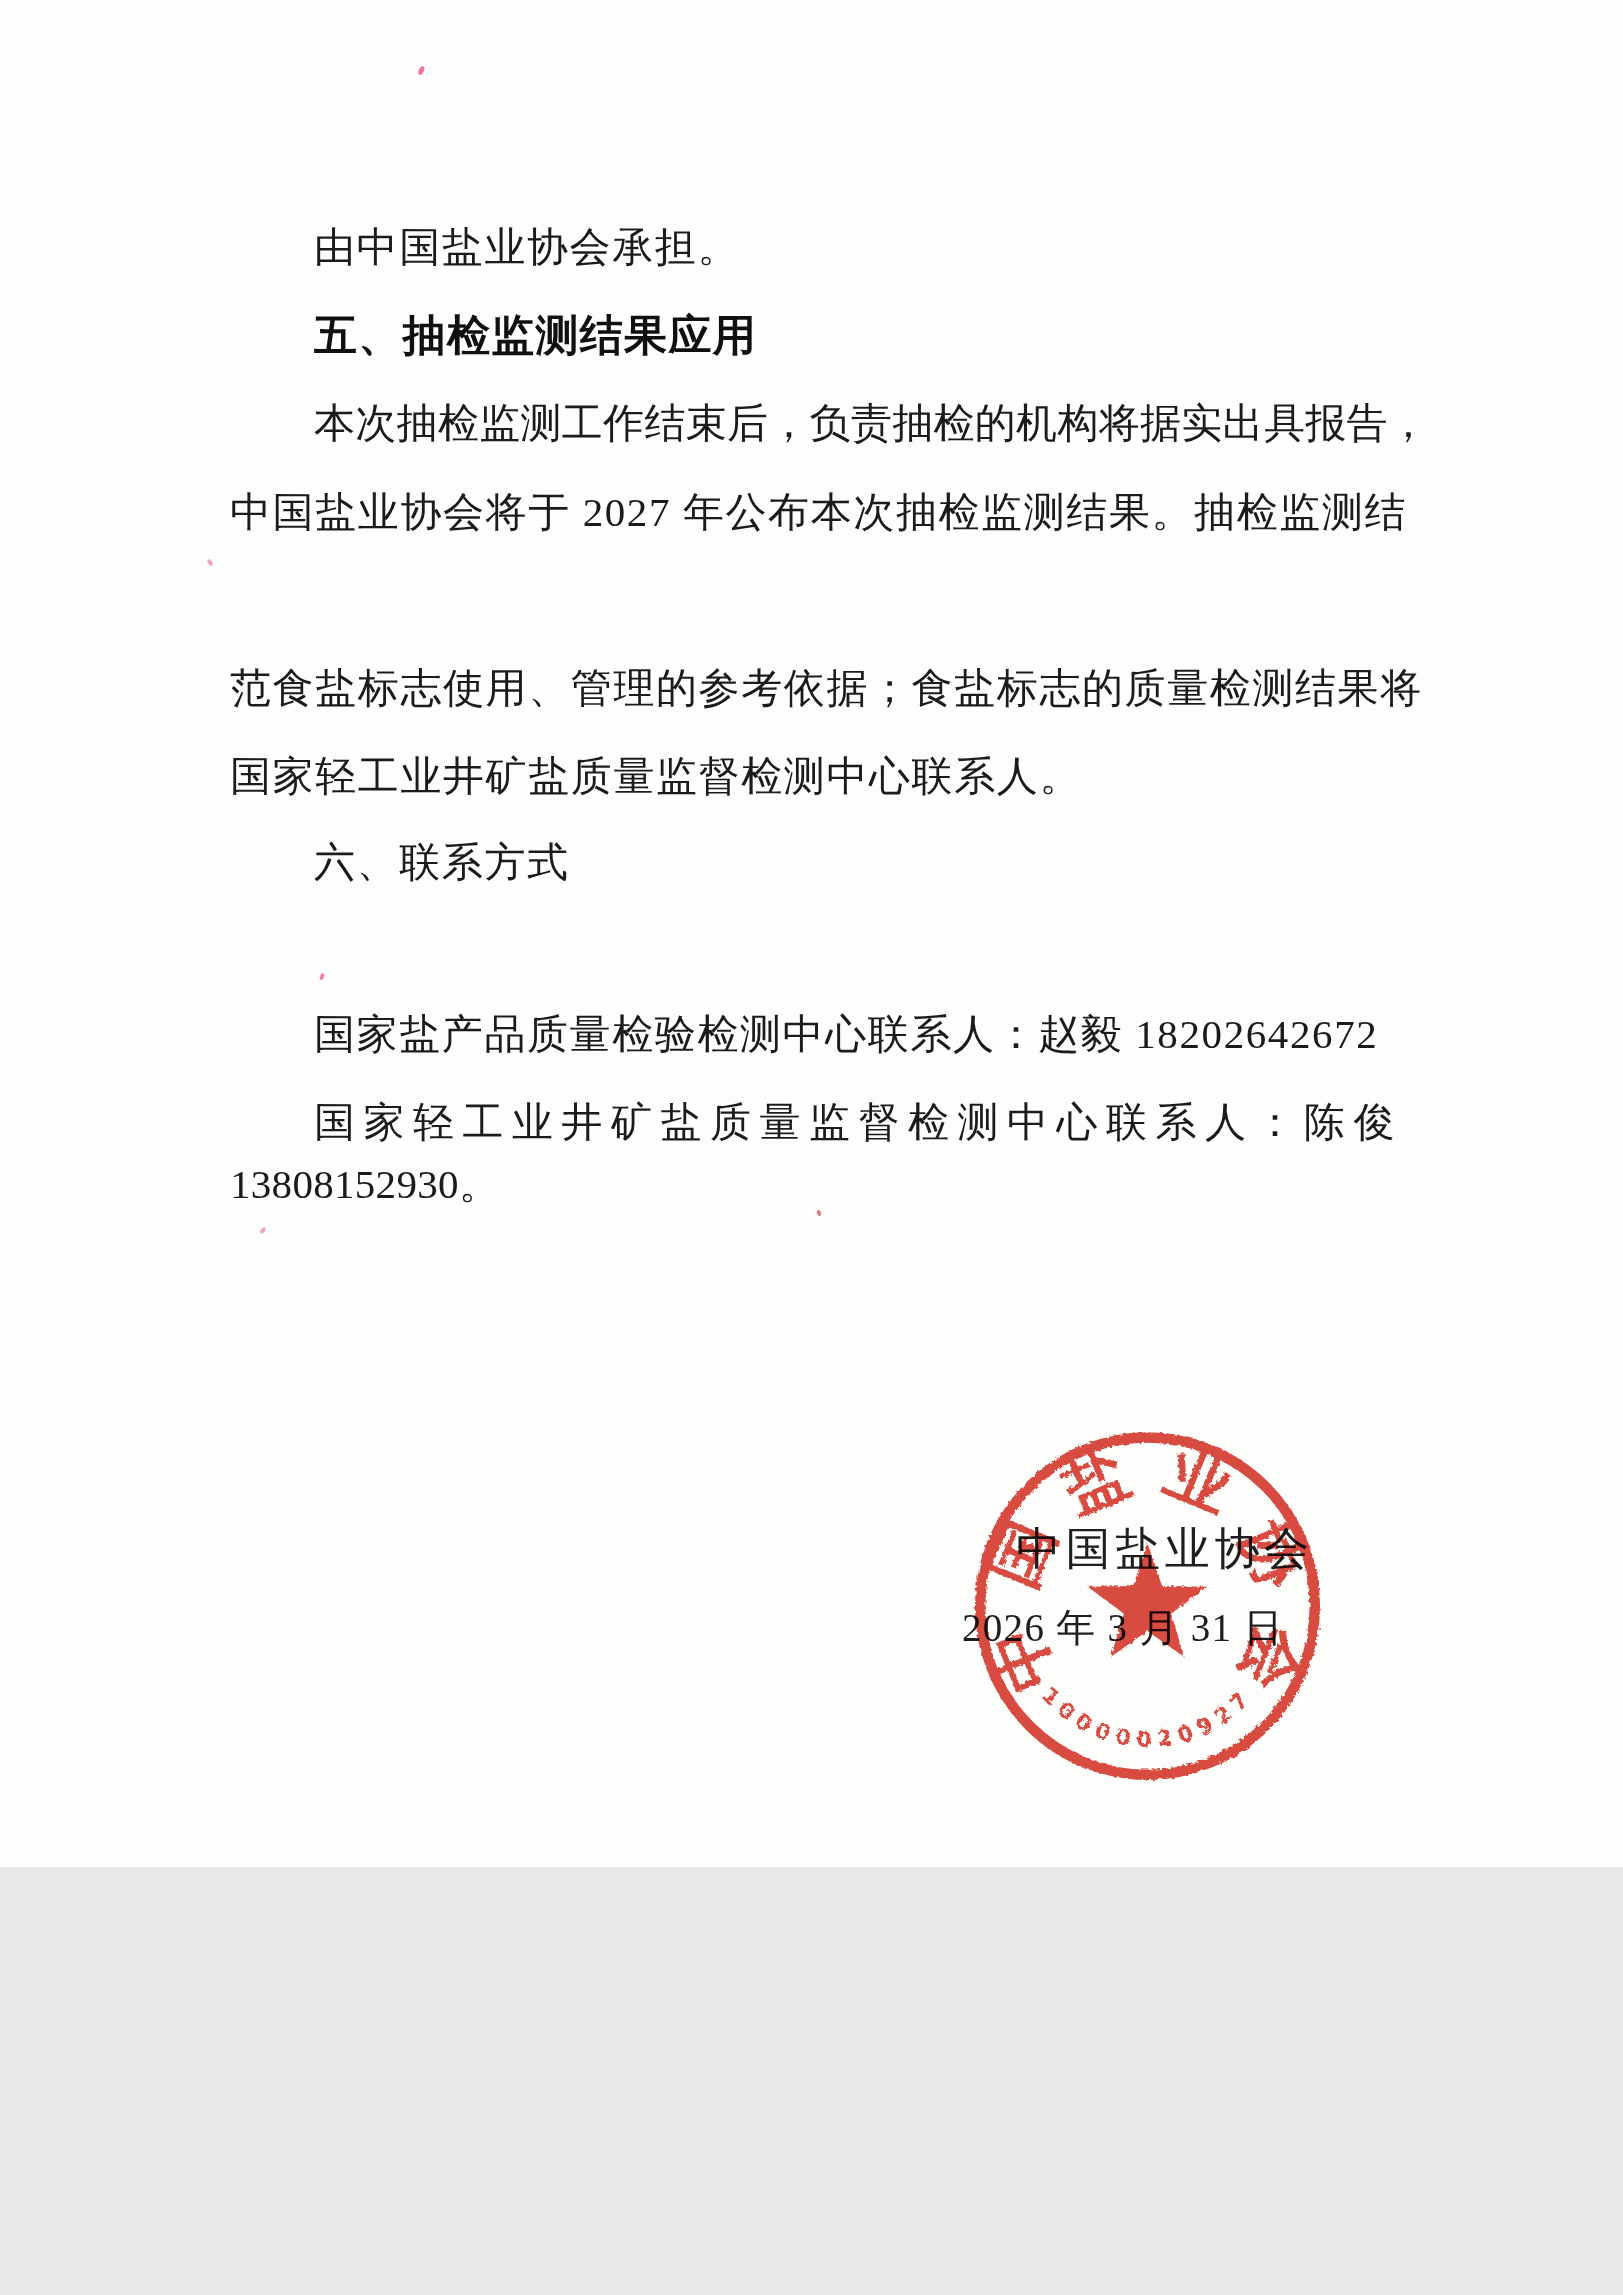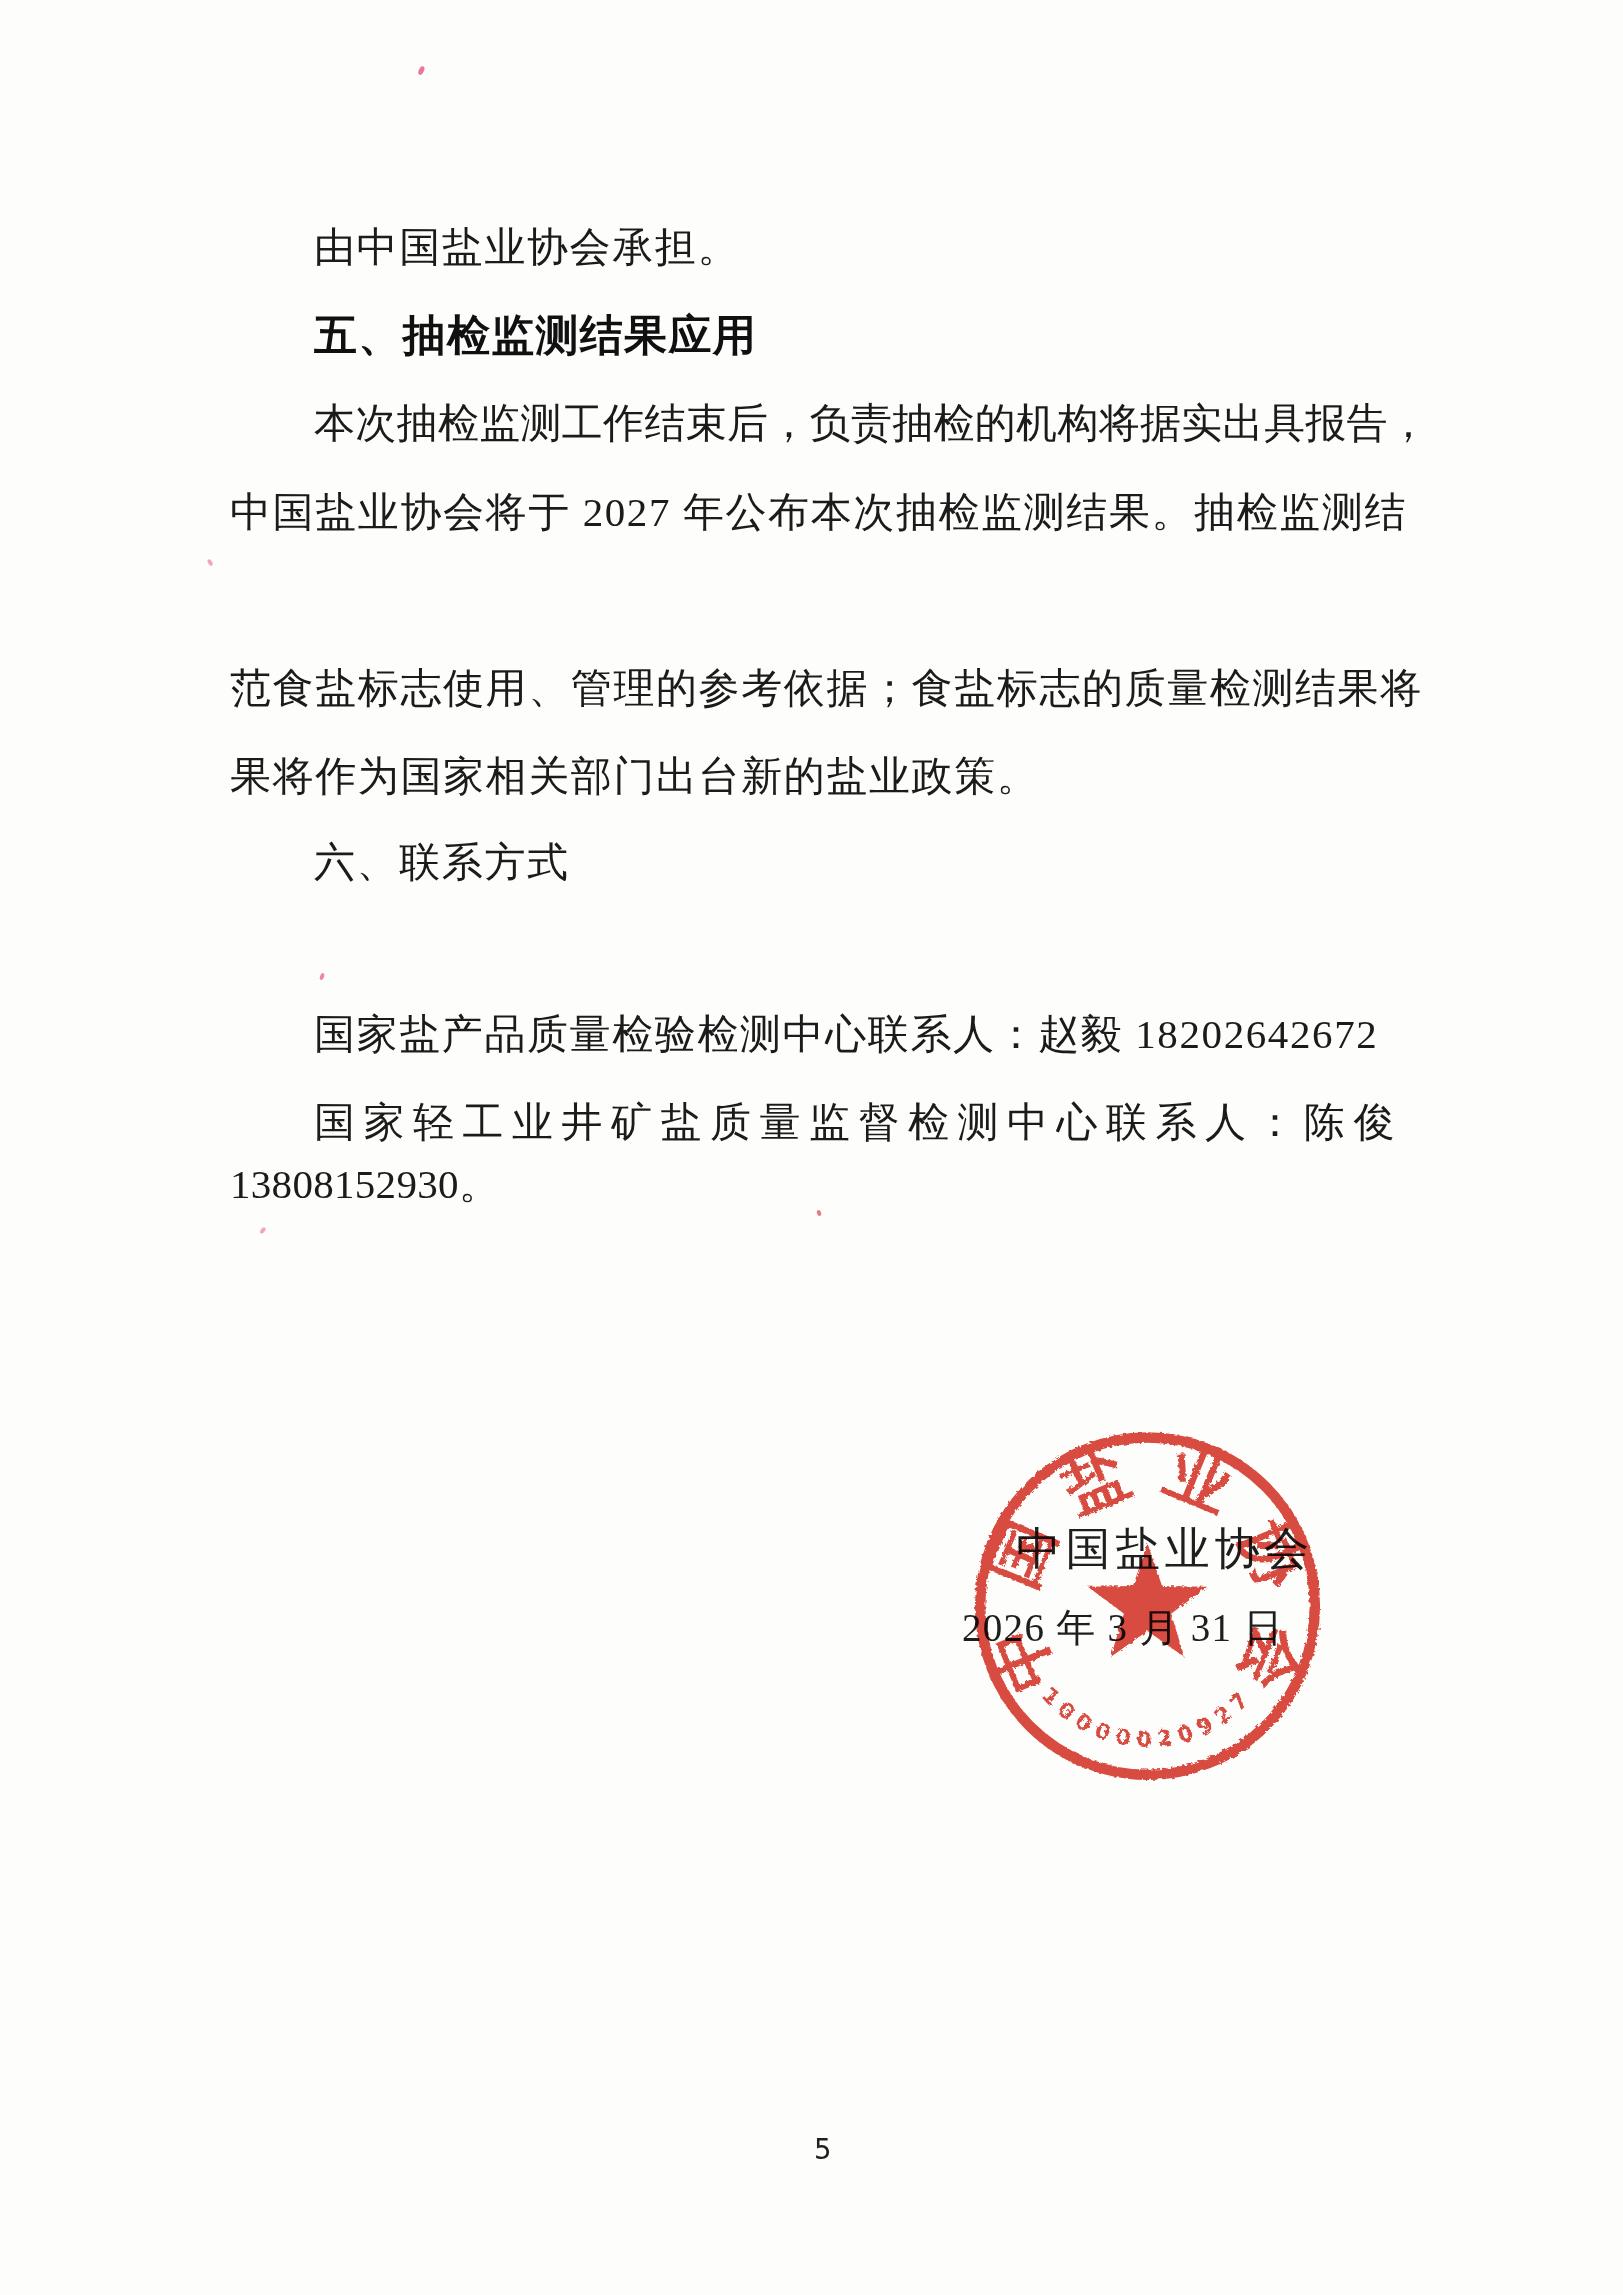--- a/index.html
+++ b/index.html
@@ -1,18 +1,18 @@
 <!DOCTYPE html>
 <html style="font-size:10.5px"><head>
 <meta charset="utf-8">
 <style>
   html,body{margin:0;padding:0;background:#e9e9e9;}
   .page{
     position:relative;
-    width:1623px;height:2295px;
+    width:1623px;height:1867px;
     margin:0 auto;
     background:#fdfdfb;
     overflow:hidden;
     font-family:"Liberation Serif","DejaVu Serif",serif;
     color:#1b1b1b;
   }
   .line{
     position:absolute;
     font-size:41px;
     line-height:1.1;
@@ -73,21 +73,21 @@
 
 <div class="page">
 
   <div class="line indent y0">由中国盐业协会承担。</div>
 
   <div class="line indent y1 bold-heading">五、抽检监测结果应用</div>
 
   <div class="line indent y2 ls-tight">本次抽检监测工作结束后，负责抽检的机构将据实出具报告，</div>
   <div class="line margin y3">中国盐业协会将于 2027 年公布本次抽检监测结果。抽检监测结</div>
   <div class="line margin y5">范食盐标志使用、管理的参考依据；食盐标志的质量检测结果将</div>
-  <div class="line margin y6">果将作为国家相关部门出台新的盐业政策。</div>
+  <div class="line margin y6">国家轻工业井矿盐质量监督检测中心联系人。</div>
 
   <div class="line indent y7">六、联系方式</div>
 
   <div class="line indent y9">国家盐产品质量检验检测中心联系人：赵毅 18202642672</div>
   <div class="line indent y10 ls-wide">国家轻工业井矿盐质量监督检测中心联系人：陈俊</div>
   <div class="line margin y11 ls-tight">13808152930。</div>
 
   <div class="seal-org">中国盐业协会</div>
   <div class="seal-date">2026 年 3 月 31 日</div>
 

